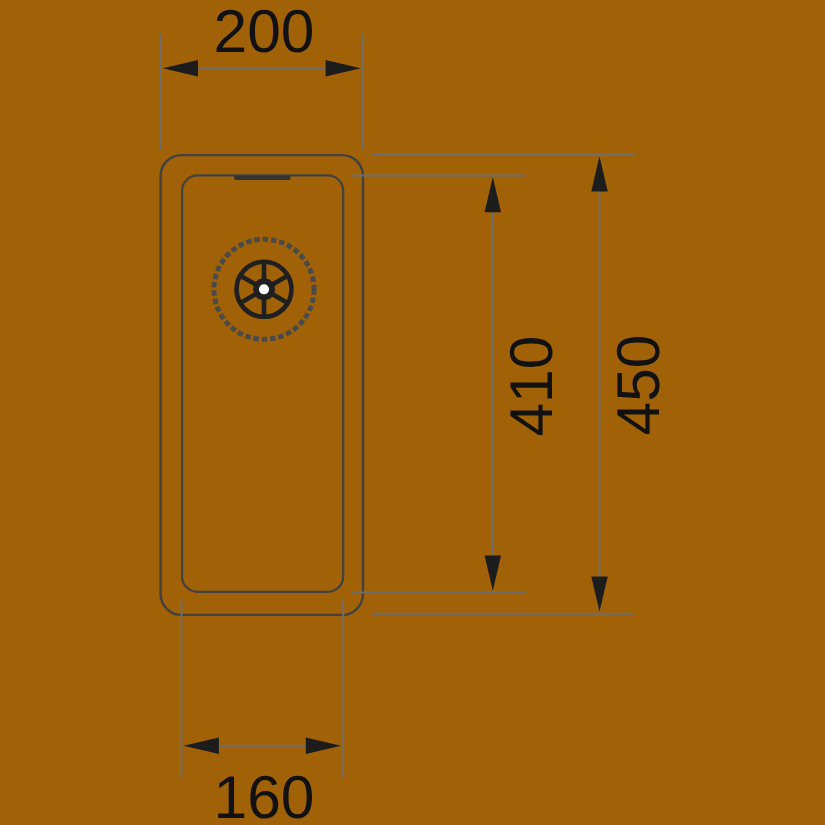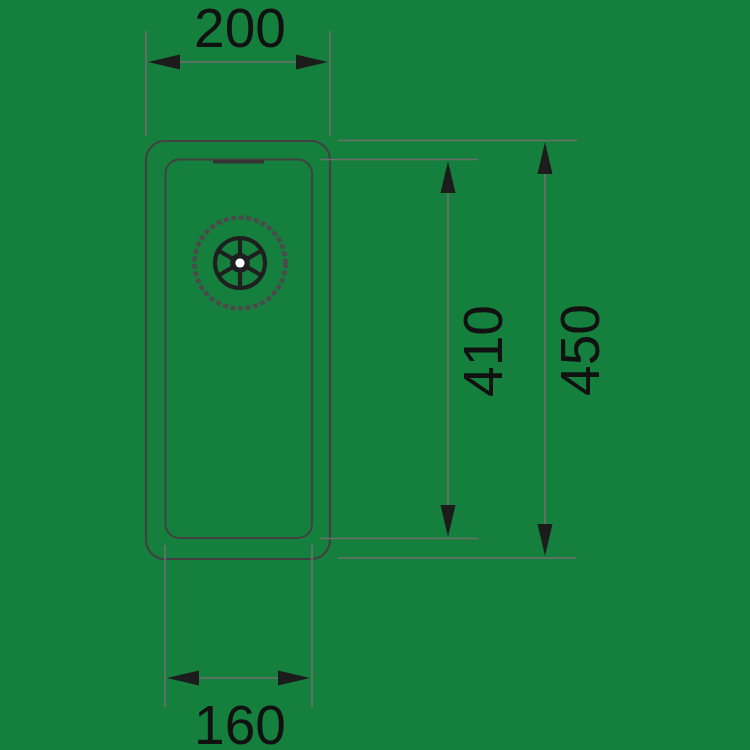--- a/index.html
+++ b/index.html
@@ -8,21 +8,21 @@
     background: #ffffff;
     width: 750px;
     height: 750px;
     overflow: hidden;
     font-family: "Liberation Sans", sans-serif;
   }
   .drawing-stage {
     position: relative;
     width: 750px;
     height: 750px;
-    background: #15803d;
+    background: #a16207;
   }
   svg { display: block; }
   .outline {
     fill: none;
     stroke: #414141;
     stroke-width: 2.2;
   }
   .outline-inner {
     fill: none;
     stroke: #414141;

